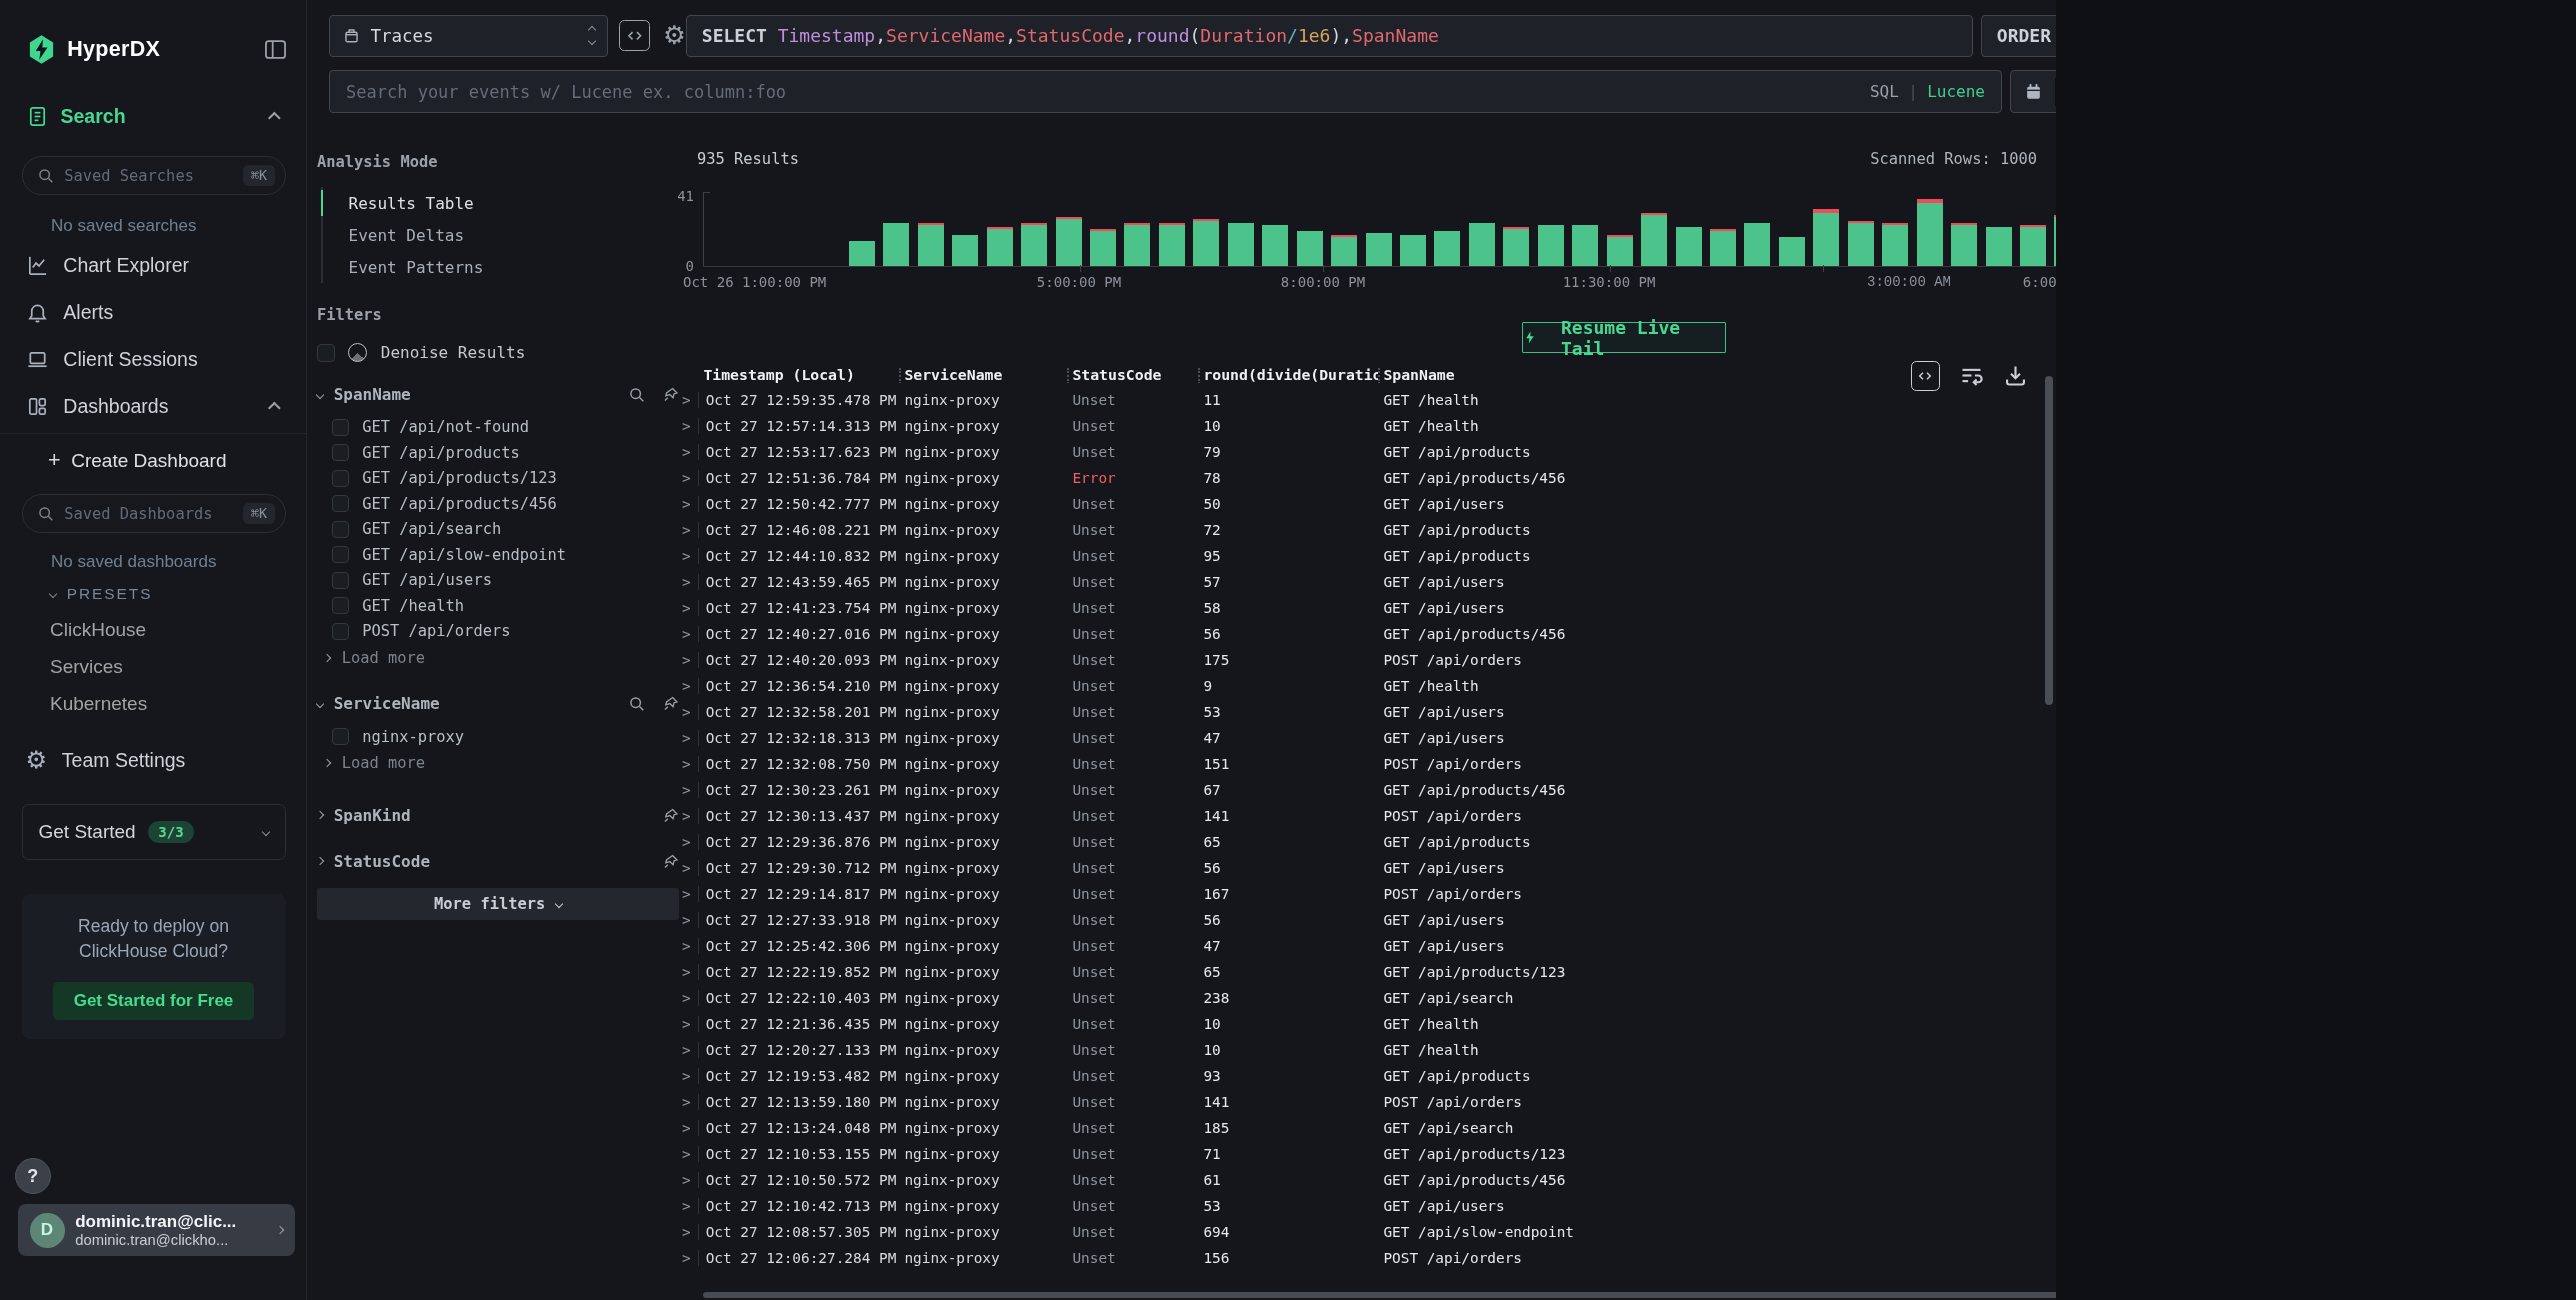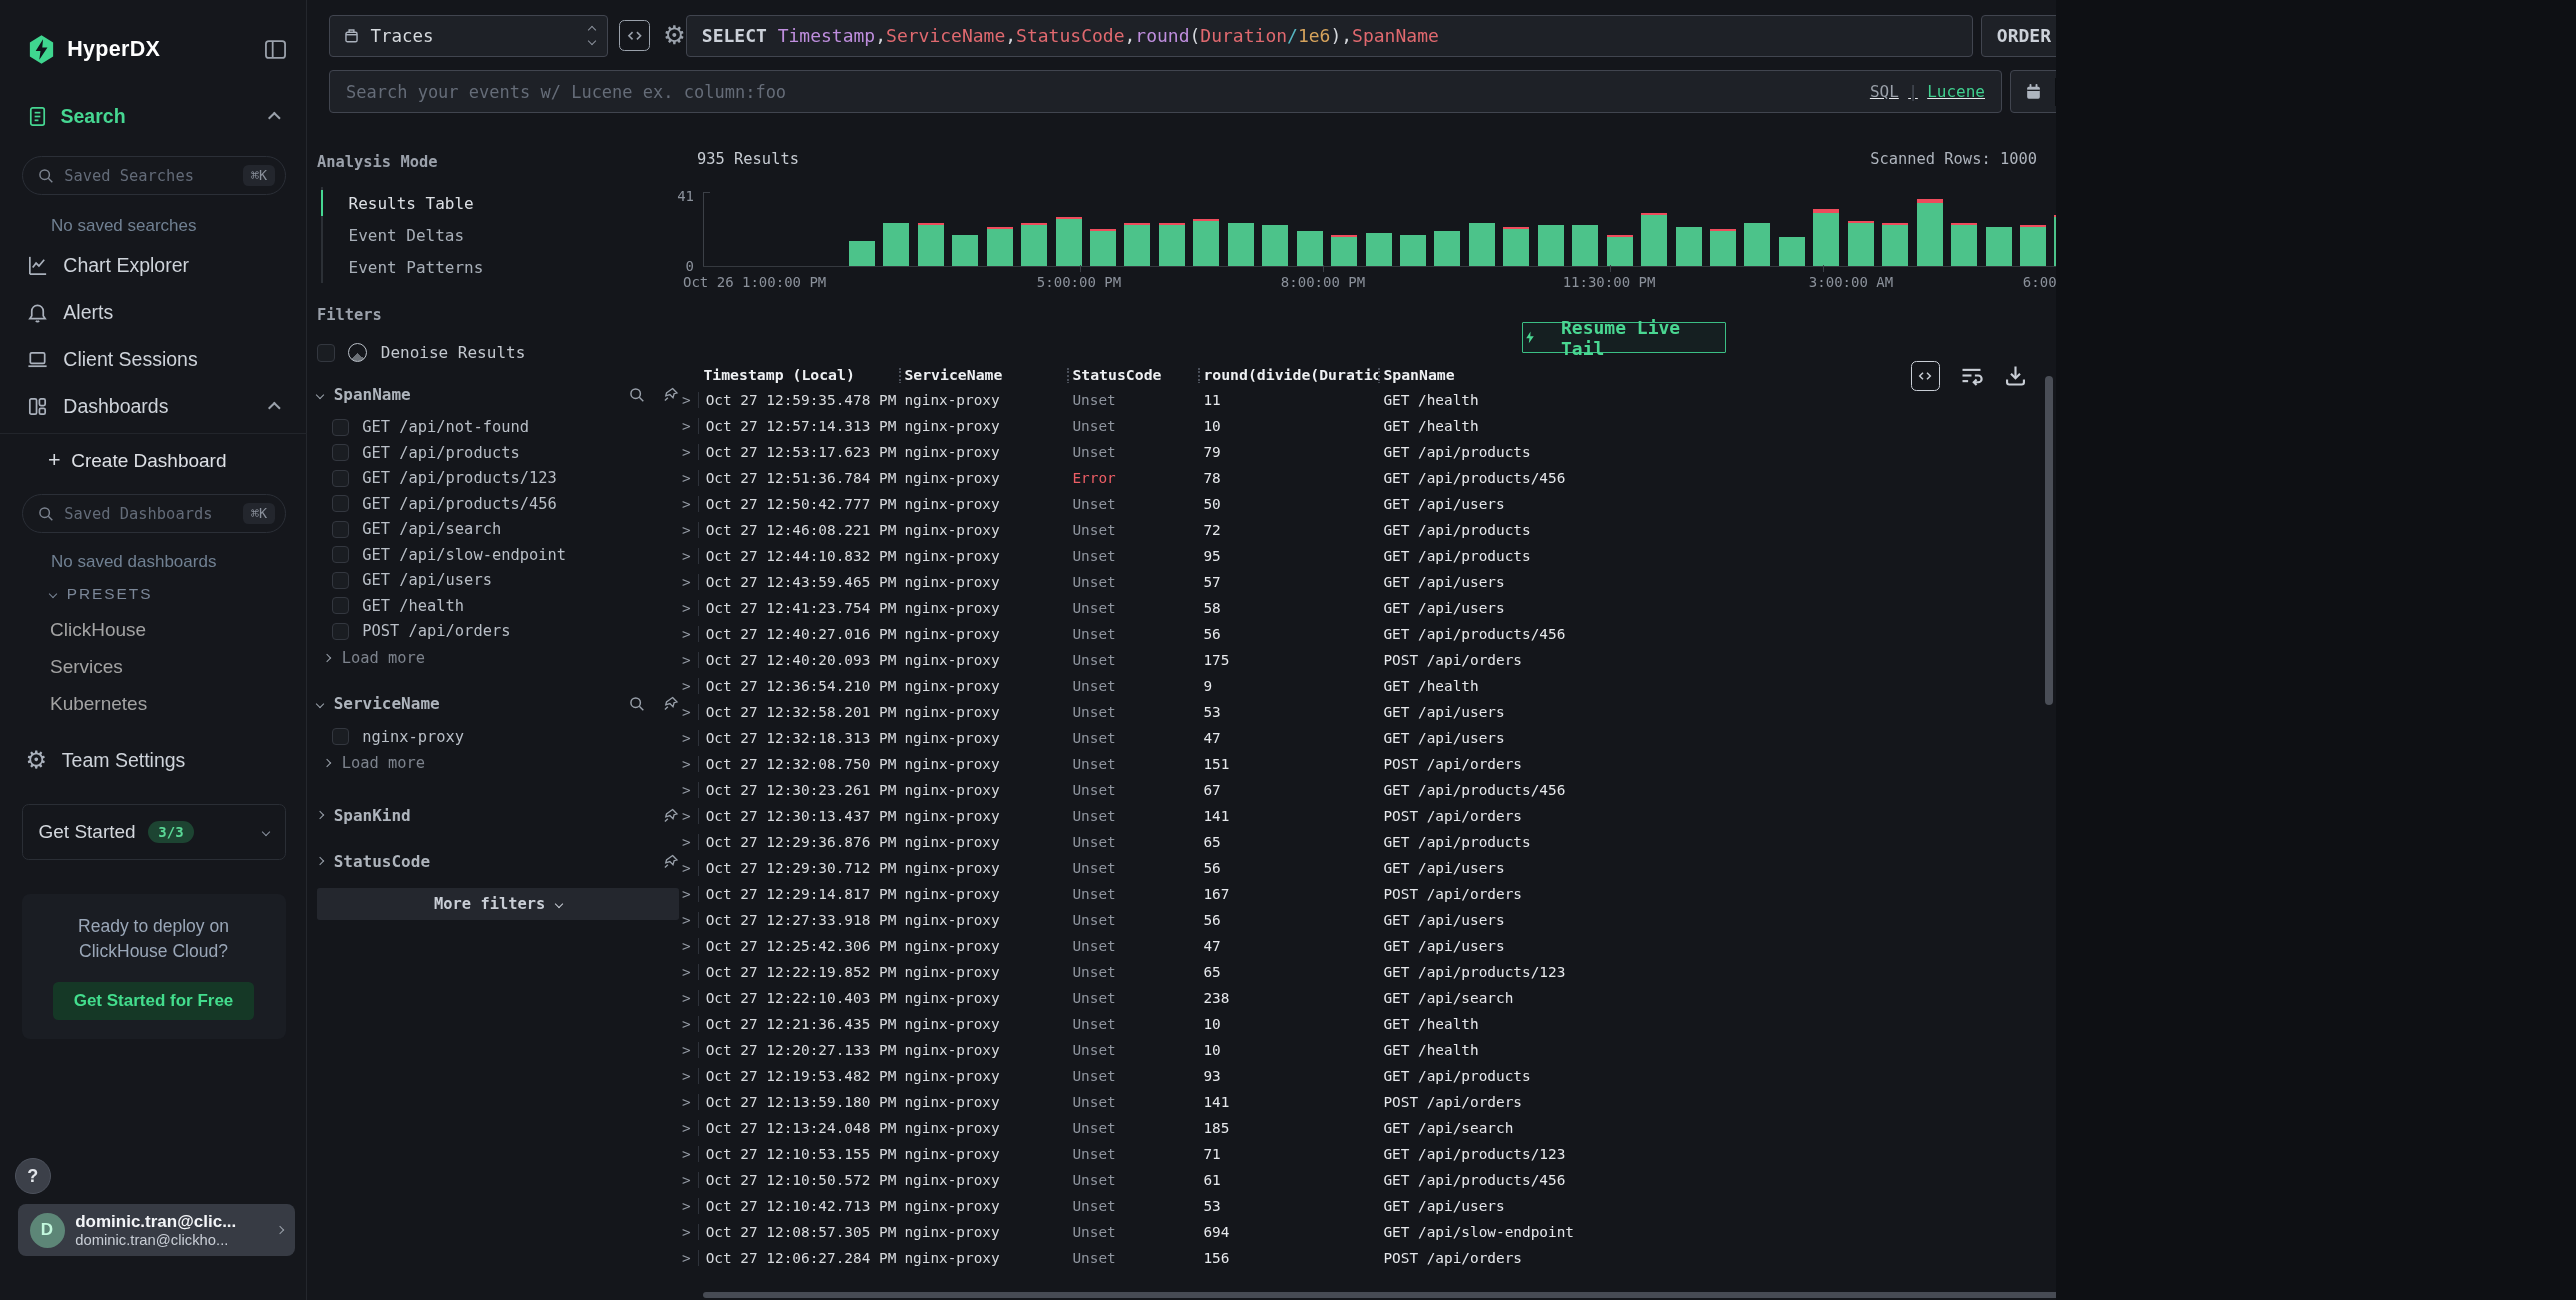--- a/index.html
+++ b/index.html
@@ -79,21 +79,21 @@
   .tok-purple { color:#bf8ede; }
   .tok-red { color:#e0696f; }
   .tok-cyan { color:#56b6c2; }
   .tok-orange { color:#d6a35c; }
   .topbtn { position:absolute; top:14.8px; height:42px; border:1.3px solid #3d424c; border-radius:4px; background:#16181d;
             display:flex; align-items:center; justify-content:center; font-size:17px; color:#e0e4e9; }
   .savebtn { left:2385px; width:71px; }
   .alertsbtn { left:2471px; width:87px; }
   .searchbox { left:329px; top:70px; width:1673px; height:43px; padding:0 16px; }
   .searchbox .ph { flex:1; font-size:17px; color:#656c78; }
-  .lang-toggle { display:flex; gap:9.4px; font-size:16px;text-decoration:underline; }
+  .lang-toggle { display:flex; gap:9.4px; font-size:16px; }
   .lang-sql { color:#9aa0a9; }
   .lang-sep { color:#4a4f5a; }
   .lang-lucene { color:#3fcf8e; }
   .datebox { left:2010px; top:70px; width:468px; height:43px; padding:0 13.4px; gap:12px; }
   .datebox .range { background:#0c0e11; padding:4px 8px; font-size:17.5px; color:#eef0f3; white-space:nowrap; }
   .playbtn { left:2493px; top:70px; width:70px; height:43px; border:1.3px solid #3d424c; border-radius:4px; background:#16181d;
              display:flex; align-items:center; justify-content:center; color:#d0d4da; }
 
   
   .filters { position:absolute; left:317px; top:153px; width:362px; }
@@ -959,18 +959,18 @@
         <span class="span">POST /api/orders</span>
       </div>
     </div>
 
   <div class="vscroll"></div>
   <div class="hscroll"></div>
 <div class="xlab mono" style="left: 703px; top: 274px; position: absolute; transform: translateX(-20px);">Oct 26 1:00:00 PM</div>
     <div class="xlab mono" style="left: 1079px; top: 274px; position: absolute; transform: translateX(-50%);">5:00:00 PM</div>
     <div class="xlab mono" style="left: 1323px; top: 274px; position: absolute; transform: translateX(-50%);">8:00:00 PM</div>
     <div class="xlab mono" style="left: 1609px; top: 274px; position: absolute; transform: translateX(-50%);">11:30:00 PM</div>
-    <div class="xlab mono" style="left: 1851px; top: 274px; position: absolute; transform: translateX(-50%);">3:00:00 AM</div>
+    <div class="xlab mono" style="left: 1909px; top: 274px; position: absolute; transform: translateX(-50%); font-family: Liberation Mono, monospace;">3:00:00 AM</div>
     <div class="xlab mono" style="left: 2065px; top: 274px; position: absolute; transform: translateX(-50%);">6:00:00 AM</div>
     <div class="xlab mono" style="left: 2316px; top: 274px; position: absolute; transform: translateX(-50%);">9:00:00 AM</div>
     <div class="xlab mono" style="left: 2568px; top: 274px; position: absolute; transform: translateX(-95%);">12:30:00 PM</div>
   </div>
 
 
 </body></html>

